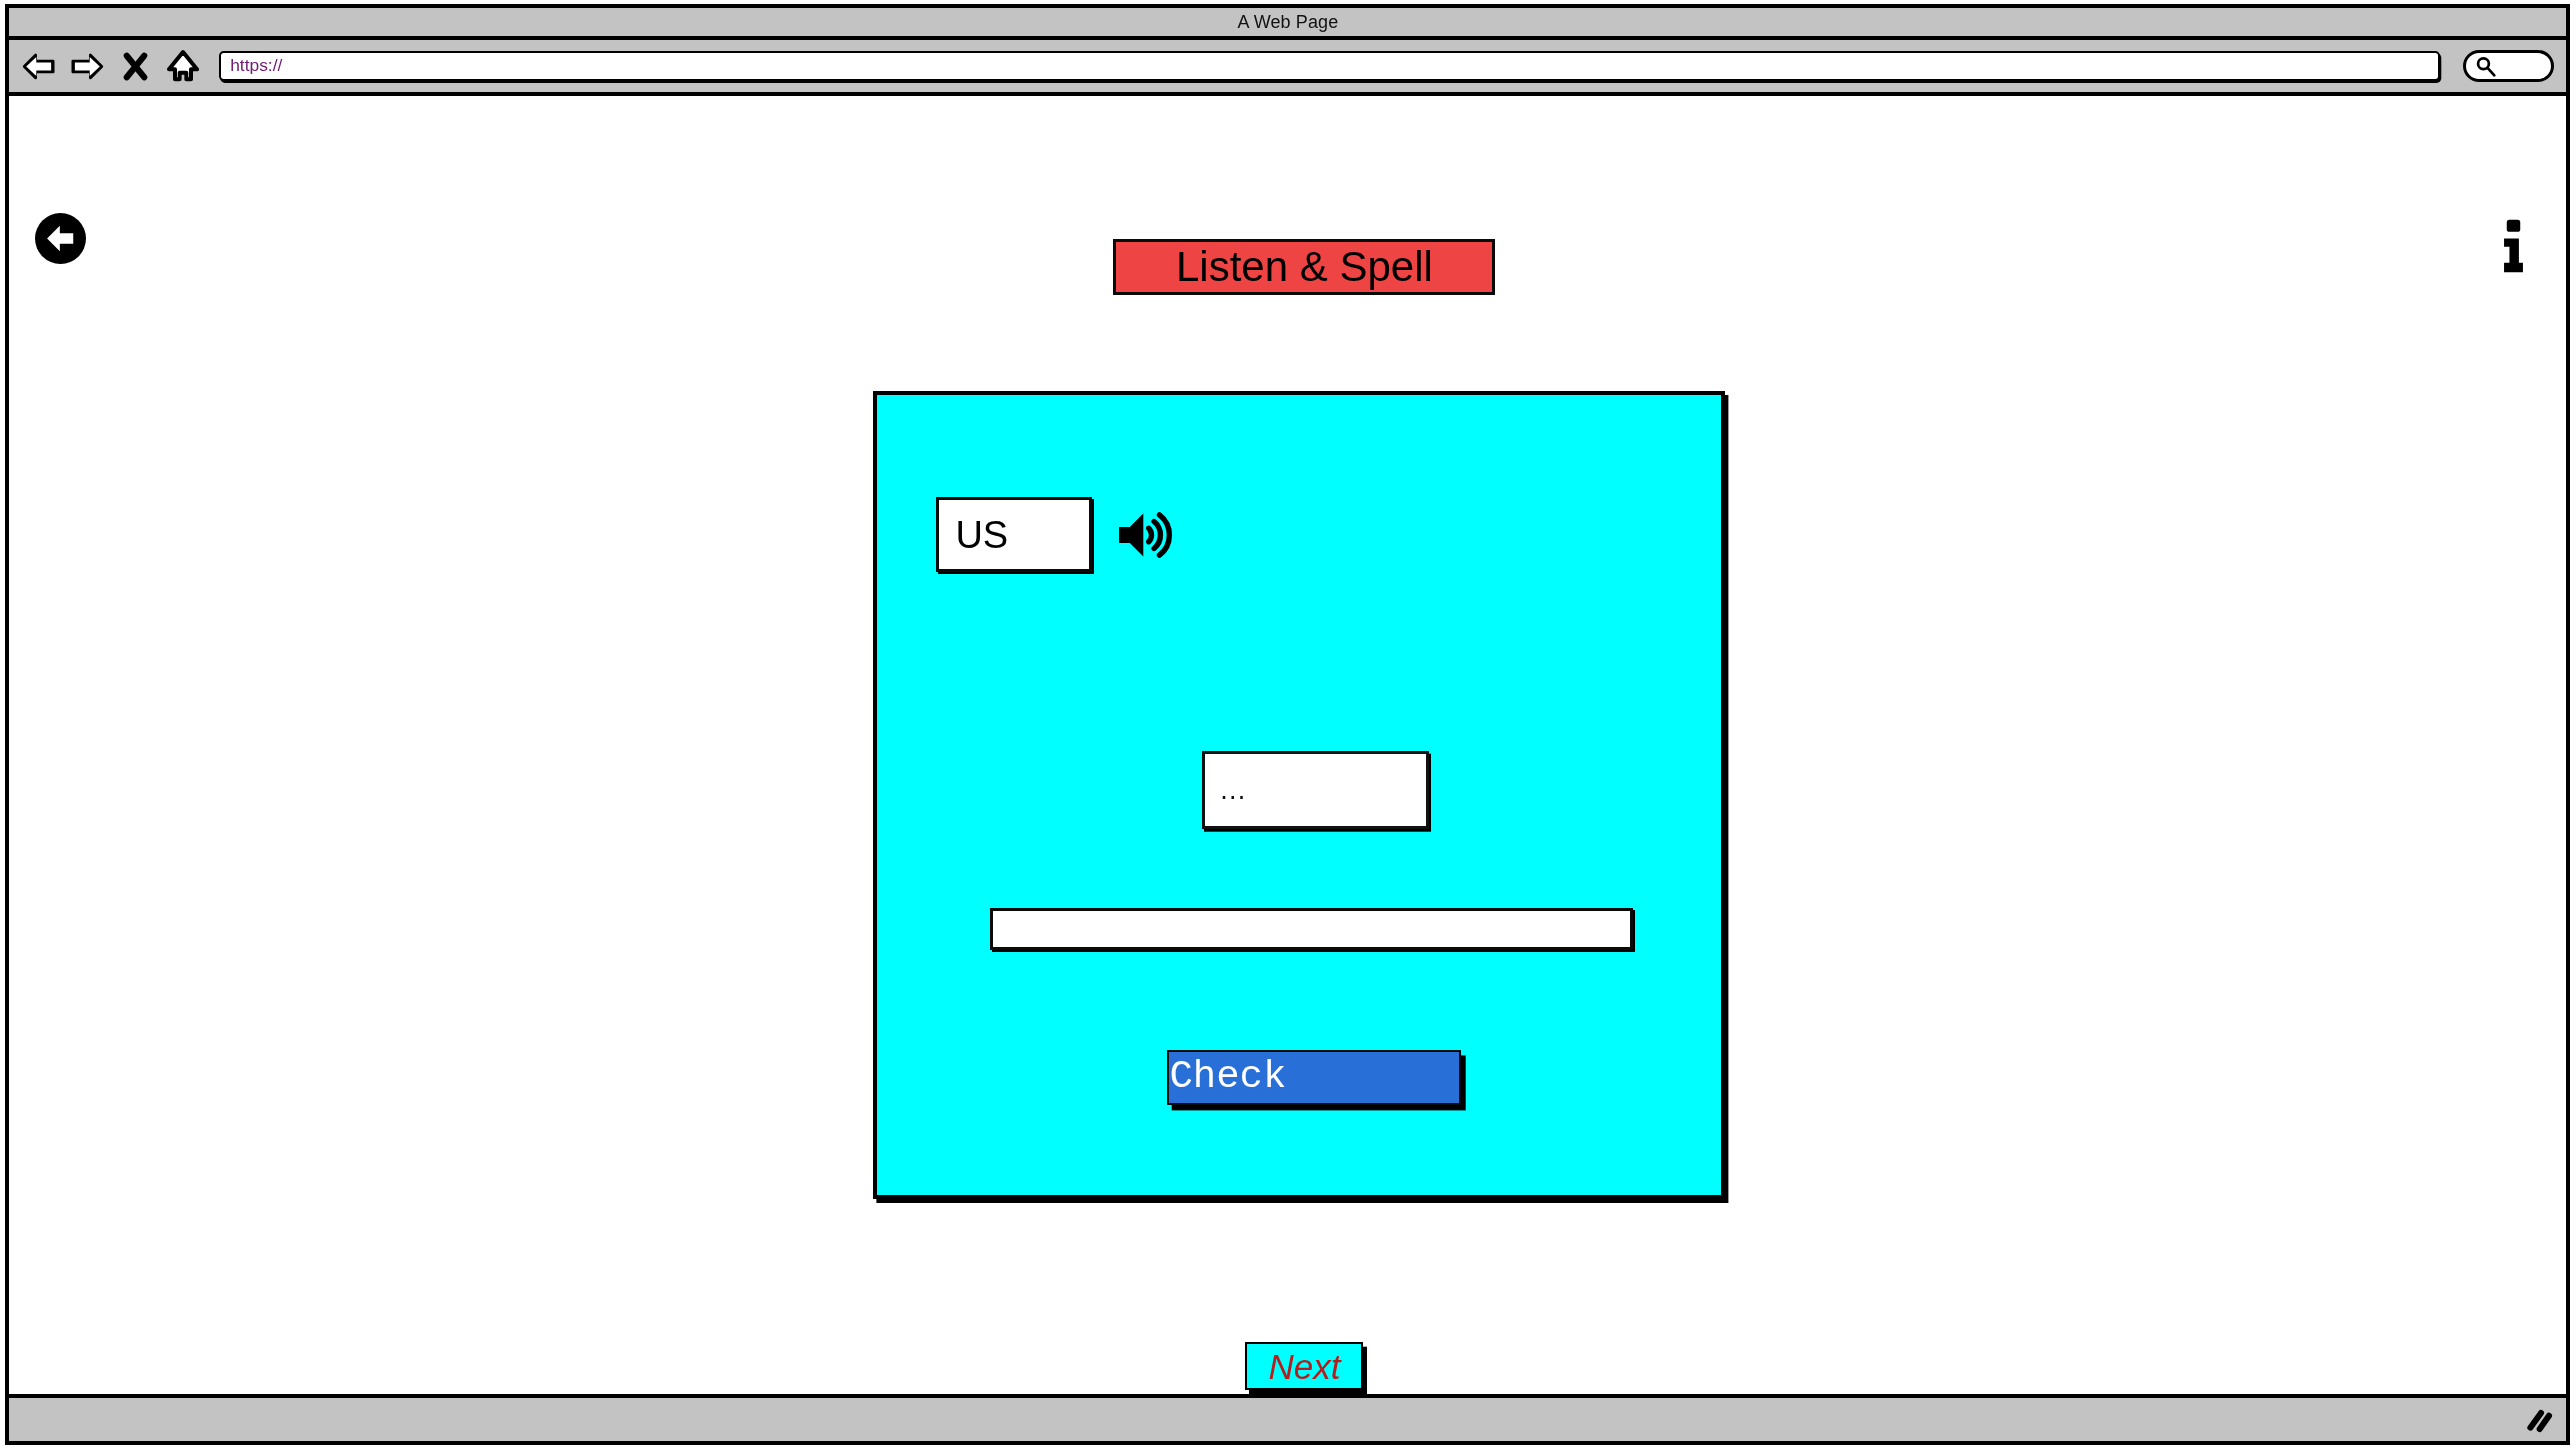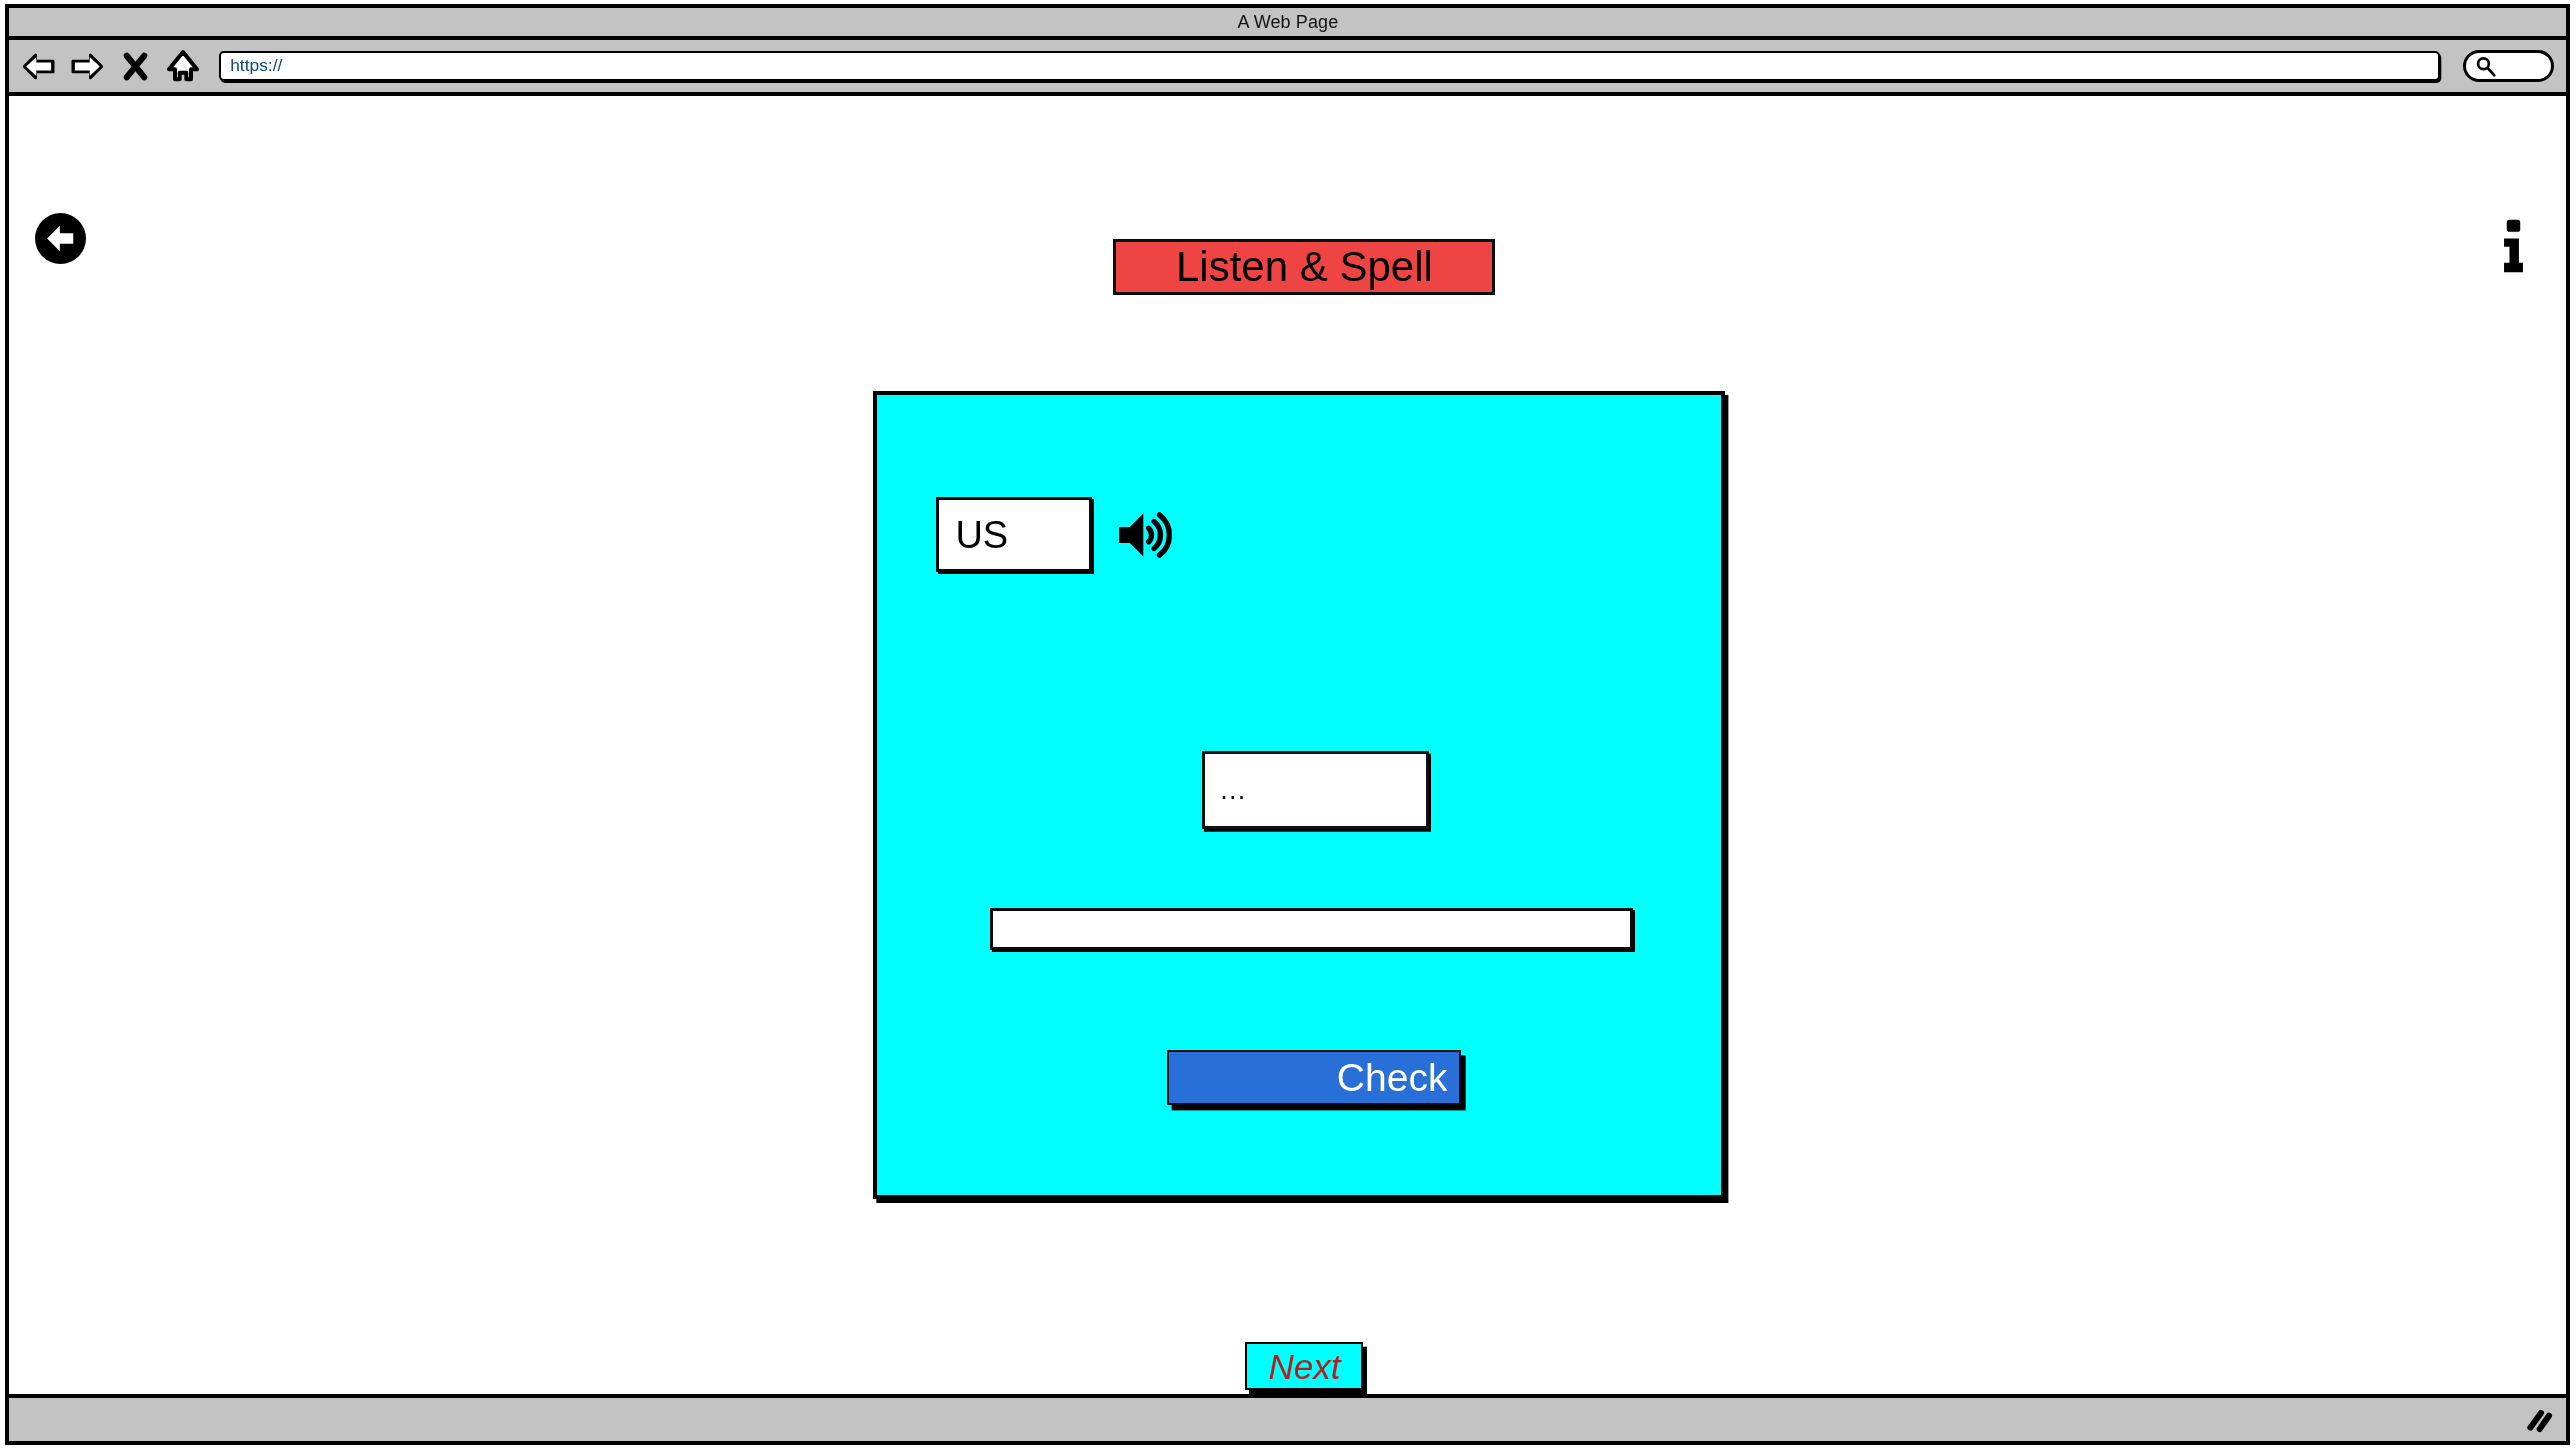--- a/index.html
+++ b/index.html
@@ -87,21 +87,21 @@
     border-radius: 4.7px;
     display: flex;
     align-items: center;
     padding-left: 9.4px;
     box-shadow: 1.3px 2px 0 #000000;
     min-width: 0;
     cursor: text;
   }
   .url-text {
     font-size: 17.4px;
-    color: #0c4a6e;
+    color: #701a75;
     white-space: nowrap;
     line-height: 1;
   }
 
   .search-box {
     flex: 0 0 auto;
     width: 91px;
     height: 32px;
     margin-left: 23px;
     background: #ffffff;
@@ -276,23 +276,24 @@
     position: absolute;
     left: 290px;
     top: 655px;
     width: 294px;
     height: 55px;
     background: #2870d8;
     border: 2.7px solid #0c0c0c;
     box-shadow: 4.7px 5.4px 0 #000000;
     display: flex;
     align-items: center;
-    justify-content: flex-end;
-    cursor: pointer;
-    padding: 12px;
+    justify-content: flex-start;
+    cursor: pointer;
+    padding: 0;
+    font-family: Liberation Mono, monospace;
   }
   .check-label {
     font-size: 39px;
     color: #ffffff;
     line-height: 1;
   }
 
   .next-button {
     position: absolute;
     left: 1236px;

